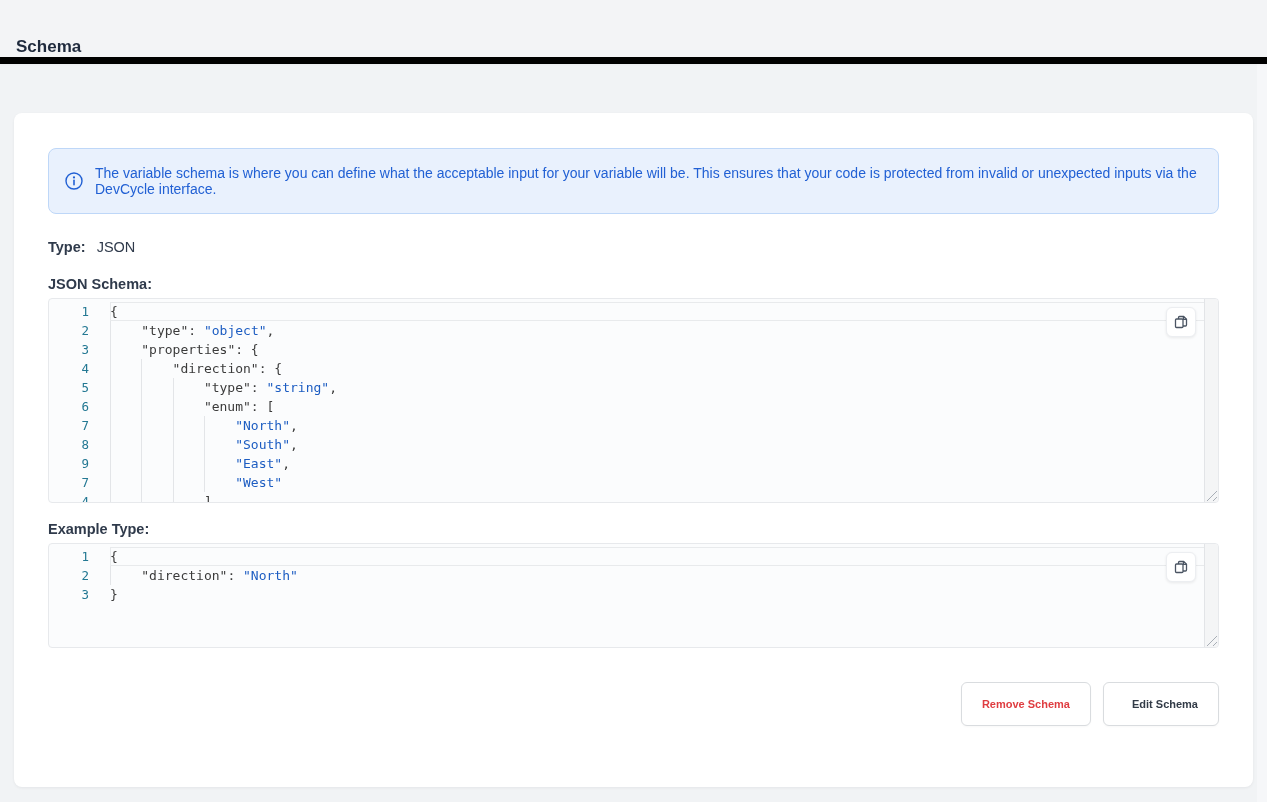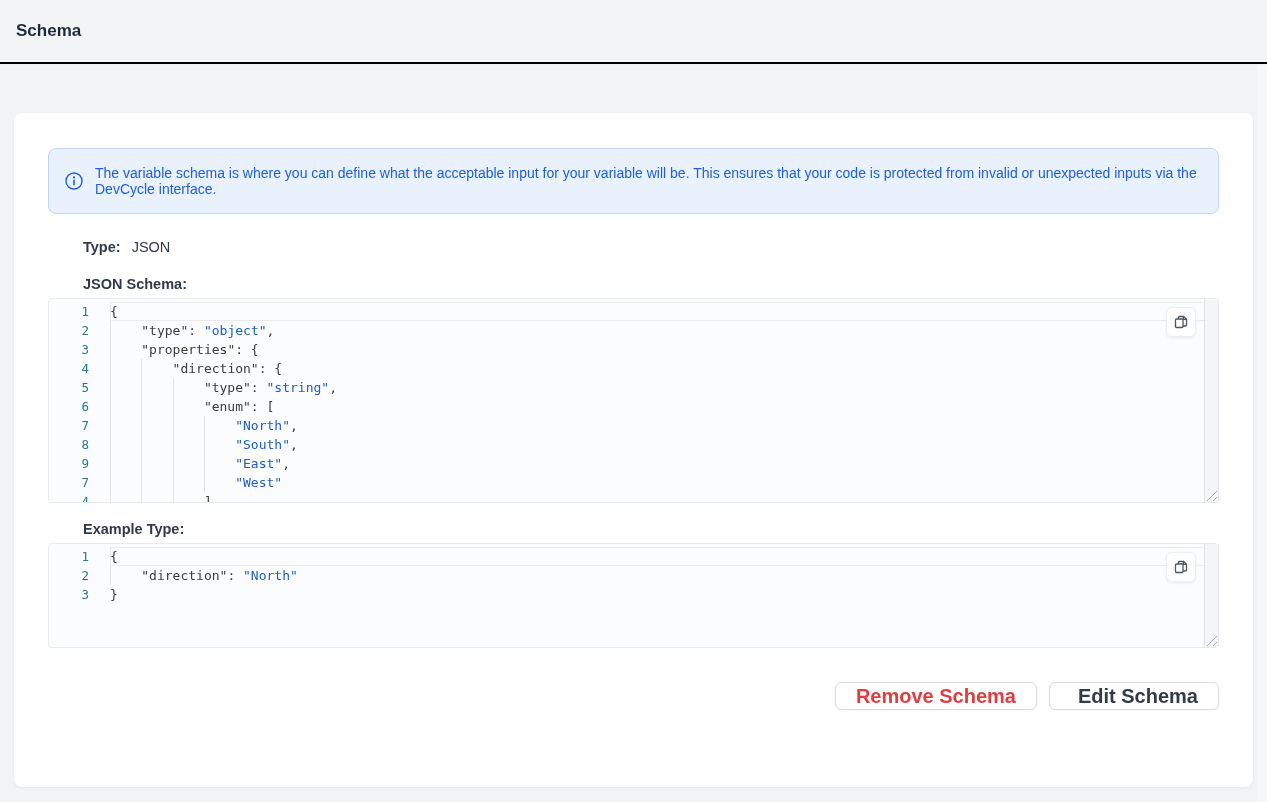--- a/index.html
+++ b/index.html
@@ -9,43 +9,43 @@
     background:#f1f3f5;
     color:#333d4d;
     position:relative;
   }
   .scroll-gutter {
     position:absolute; top:0; right:0; width:10px; height:100%;
     background:#f6f7f9;
   }
   
   .page-header {
-    height:64px; display:flex; align-items:center; padding:0 16px;
-    background:#f3f4f6; border-bottom:2px solid #000000;
+    height:64px; display:flex; align-items:flex-end; padding:0 16px;
+    background:#f3f4f6; border-bottom:7px solid #000000;
     box-shadow:0 1px 2px rgba(0,0,0,.03);
     position:relative; z-index:2;
   }
   .page-title { font-size:17px; font-weight:700; color:#1f2a3d; }
   
   .content { padding:49px 14px 0 14px; }
   .card {
     background:#ffffff; border-radius:8px; height:674px;
     box-shadow:0 1px 3px rgba(16,24,40,.06);
     padding:35px 34px 0 34px;
   }
   
   .alert {
     display:flex; align-items:center; gap:12px;
     background:#e9f1fd; border:1px solid #bed7f8; border-radius:8px;
     padding:12px 16px; height:66px;
     color:#2160d4; font-size:14px; line-height:16px;
   }
   .alert svg { flex:none; display:block; }
   
-  .field-row { font-size:14.5px; line-height:18px;margin-left:35px; }
+  .field-row { font-size:14.5px; line-height:18px; }
   .field-row .lbl { font-weight:700; color:#2f3a4b; }
   .field-row .val { font-weight:400; color:#2f3a4b; margin-left:7px; }
   .row-type        { margin-top:24px; }
   .row-description { margin-top:22px; }
   .row-schema-lbl  { margin-top:19px; }
   .row-example-lbl { margin-top:17px; }
   
   .editor {
     position:relative; margin-top:5px;
     background:#fbfcfd; border:1px solid #e7e9ec; border-radius:4px;
@@ -81,24 +81,24 @@
   .copy-btn {
     position:absolute; top:8px; right:22px; width:30px; height:30px;
     background:#ffffff; border:1px solid #eceef1; border-radius:6px;
     box-shadow:0 1px 3px rgba(0,0,0,.08);
     display:flex; align-items:center; justify-content:center;
     cursor:pointer; z-index:4;
   }
   
   .btn-row { margin-top:34px; display:flex; justify-content:flex-end; gap:12px; }
   .btn {
-    height:28px; padding:0 20px; background:#ffffff;
+    height:44px; padding:0 20px; background:#ffffff;
     border:1px solid #d9dcdf; border-radius:6px;
     font-family:"Liberation Sans", sans-serif;
-    font-size:20px; font-weight:700; cursor:pointer;
+    font-size:11px; font-weight:700; cursor:pointer;
     box-shadow:0 1px 2px rgba(0,0,0,.03);
   }
   .btn.danger { color:#df3d41; }
   .btn.default { color:#323b47;padding-left:28px; }
 </style>
 </head>
 <body>
 
 <div class="scroll-gutter"></div>
 

